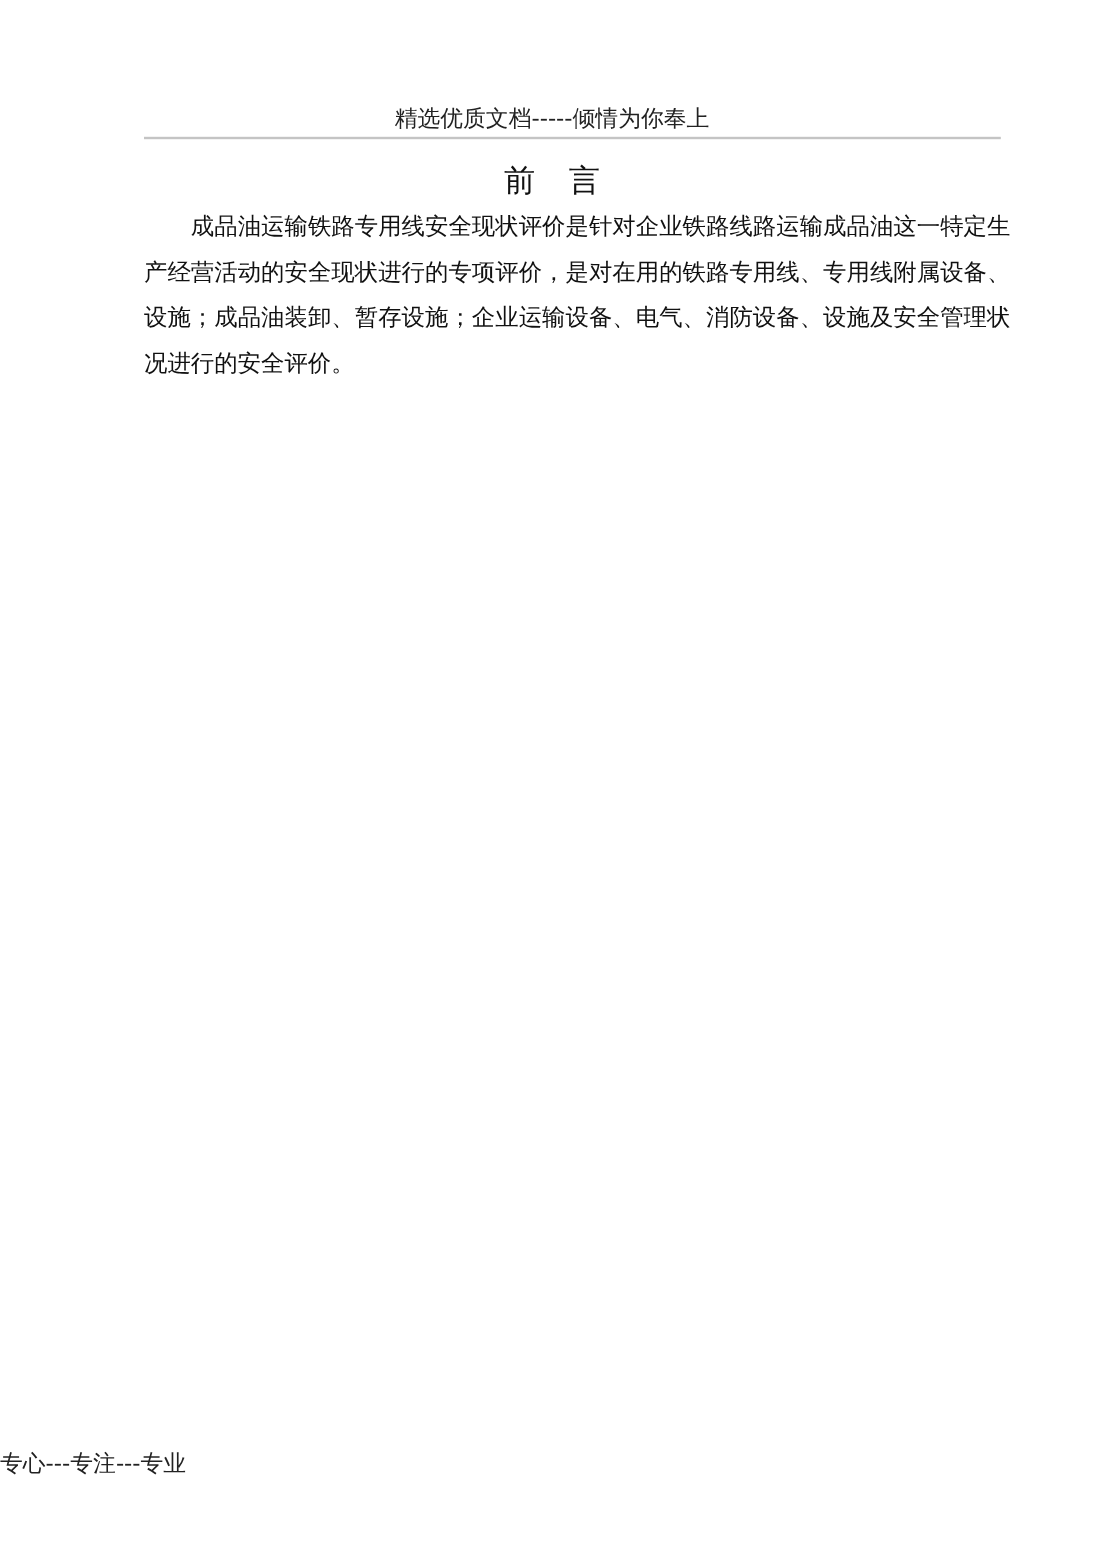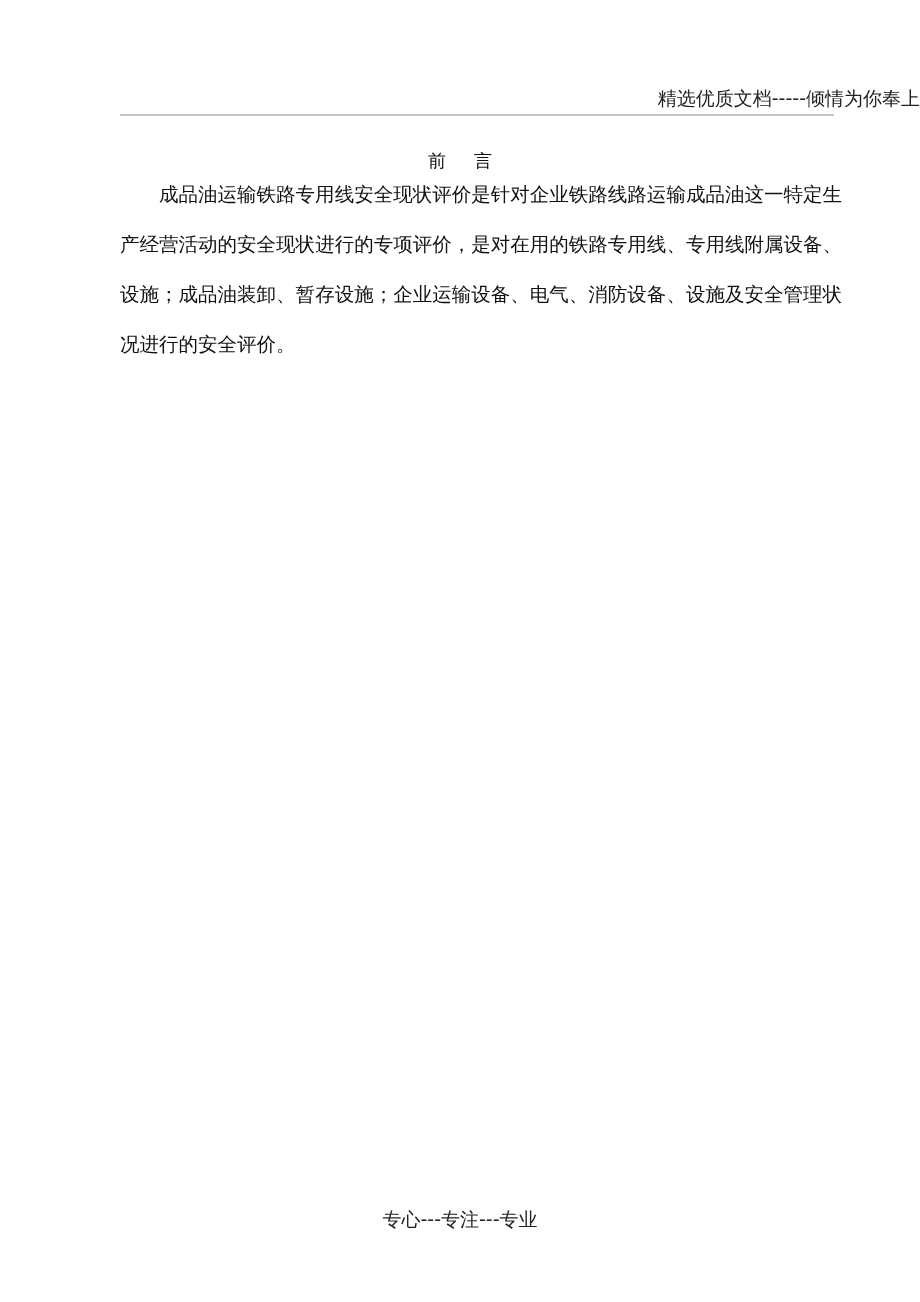--- a/index.html
+++ b/index.html
@@ -1,28 +1,28 @@
 <!DOCTYPE html>
 <html><head>
   <meta charset="utf-8">
   <style>
     html, body { margin: 0; padding: 0; background: #ffffff; }
     body { width: 920px; height: 1302px; position: relative; overflow: hidden;
            font-family: "DejaVu Serif", "Liberation Serif", serif; color: #111; }
-    .header { position: absolute; top: 86px; left: 0; width: 920px; text-align: right;
+    .header { position: absolute; top: 86px; left: 0; width: 920px; text-align: center;
               font-family: "DejaVu Sans", "Liberation Sans", sans-serif; font-size: 19px; color: #222; letter-spacing: 0px; }
     .header-rule { position: absolute; top: 114px; left: 120px; width: 714px; height: 0;
                    border-top: 2px solid #c4c4c4; }
     .title { position: absolute; top: 133px; left: 0; width: 920px; text-align: center;
-             font-size: 18px; letter-spacing: 0; margin-top: 16px; }
+             font-size: 26px; letter-spacing: 0; }
     .title span { display: inline-block; margin: 0 14px; }
     .body { position: absolute; top: 170px; left: 120px; width: 722px; }
-    .para { margin: 0 0 11px 0; font-size: 19.5px; line-height: 50px;
+    .para { margin: 0 0 11px 0; font-size: 19.5px; line-height: 38px;
             text-indent: 2em; text-align: justify; text-align-last: left; }
-    .footer { position: absolute; top: 1207px; left: 0; width: 920px; text-align: center;
+    .footer { position: absolute; top: 1207px; left: 0; width: 920px; text-align: left;
               font-family: "DejaVu Sans", "Liberation Sans", sans-serif; font-size: 19px; color: #222; }
   </style>
 </head>
 <body>
 
 <div class="header">精选优质文档-----倾情为你奉上</div>
 <div class="header-rule"></div>
 
 <div class="title">
   <span>前</span><span>言</span>

